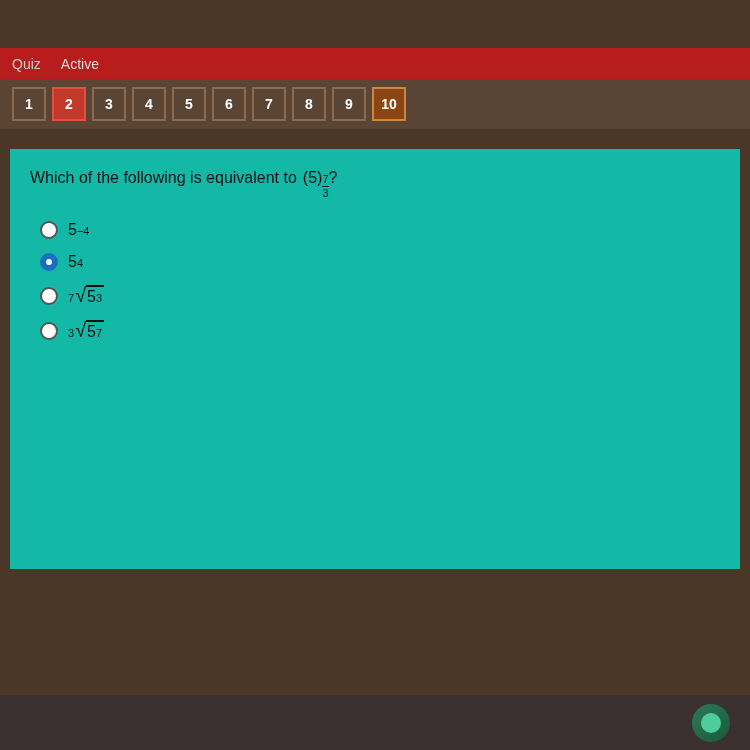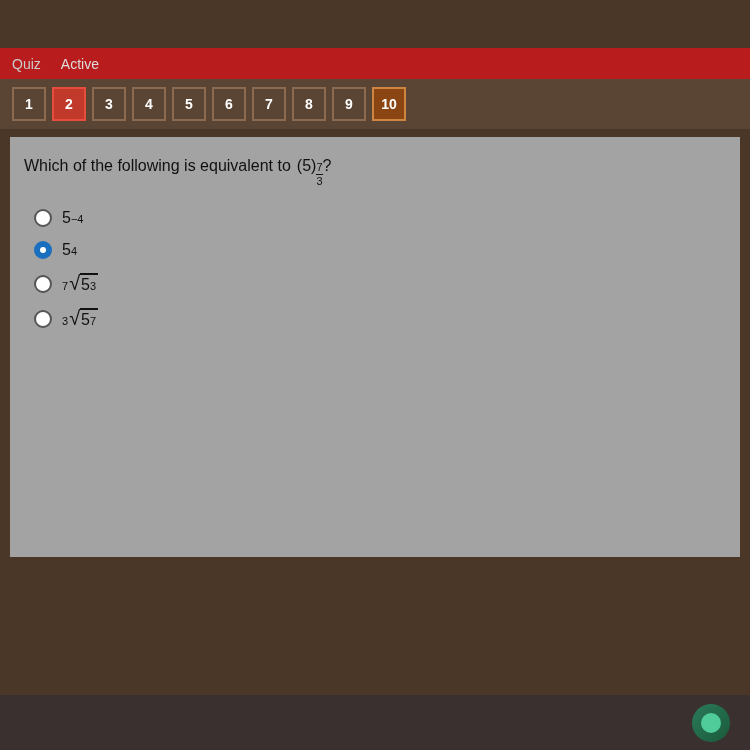--- a/index.html
+++ b/index.html
@@ -61,23 +61,23 @@
       background: #c0392b;
       border-color: #e74c3c;
     }
 
     .nav-btn.current {
       background: #8b4513;
       border-color: #cd853f;
     }
 
     .content-area {
-      background: #a3a3a3;
-      margin: 8px 10px;
-      padding: 20px 14px;
+      background: #14b8a6;
+      margin: 20px 10px;
+      padding: 20px 20px;
       min-height: 420px;
       position: relative;
     }
 
     .question-text {
       font-size: 16px;
       color: #111;
       margin-bottom: 22px;
       display: flex;
       align-items: flex-start;

